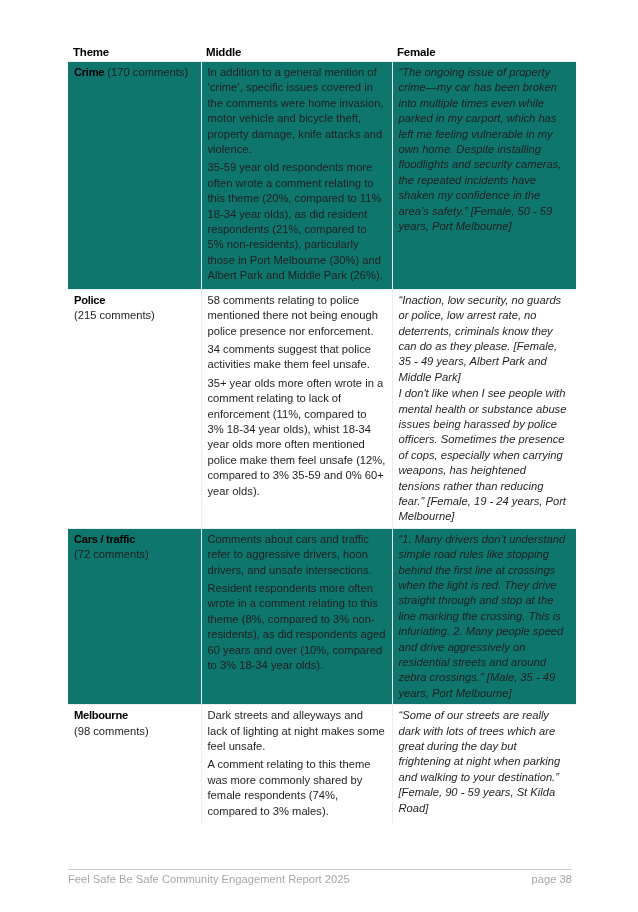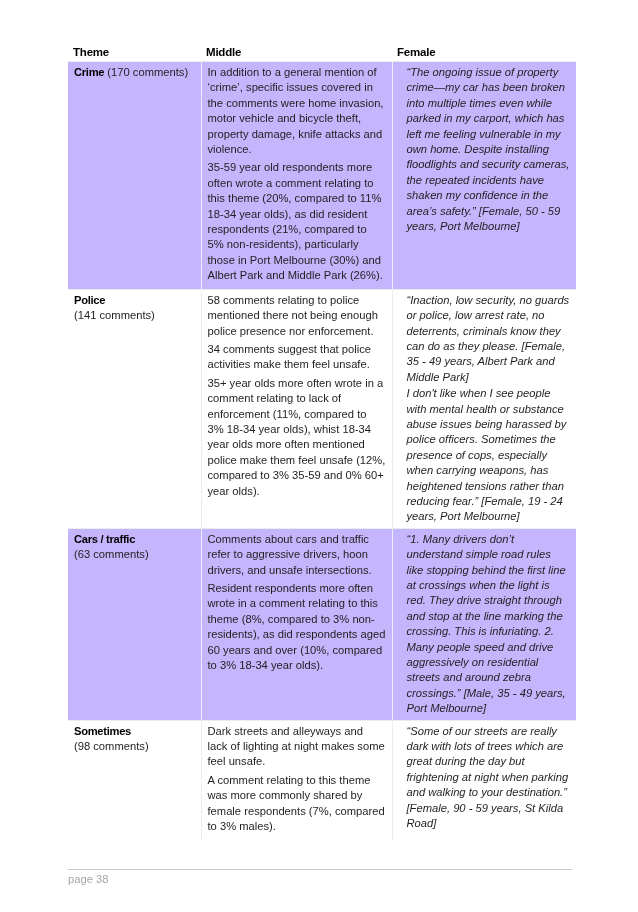--- a/index.html
+++ b/index.html
@@ -6,28 +6,28 @@
   body { width: 638px; height: 912px; position: relative; overflow: hidden;
          font-family: "Liberation Sans", "DejaVu Sans", sans-serif; color: #1f1f1f; }
   .page { position: absolute; left: 68px; top: 42px; width: 508px; }
   table.themes { border-collapse: collapse; width: 508px; table-layout: fixed; }
   table.themes col.c1 { width: 133px; }
   table.themes col.c2 { width: 191px; }
   table.themes col.c3 { width: 184px; }
   th { text-align: left; font-weight: bold; font-size: 11.5px; color: #000; padding: 4px 5px 3px 5px;
        letter-spacing: -0.2px; margin-top: 16px; }
   td { vertical-align: top; font-size: 11.2px; line-height: 15.4px; padding: 3px 6px 2px 6px; }
-  tr.shaded td { background: #c4b5fd; }
+  tr.shaded td { background: #0f766e; }
   tr.row td { border-top: 1px solid #e6eef0; }
   td.theme { padding-left: 6px; }
   td.summary, td.quotes { border-left: 1px solid #e9eff0; }
   .theme-name { font-weight: bold; color: #000; letter-spacing: -0.3px; }
   .theme-count { color: #1f1f1f; }
   .para { margin: 0 0 3px 0; }
-  .quote { font-style: italic; margin: 0 0 1px 8px; }
+  .quote { font-style: italic; margin: 0 0 1px 0; }
   .footer { position: absolute; left: 68px; top: 869px; width: 504px; border-top: 1.5px solid #c9c9c9;
             padding-top: 3px; font-size: 11.2px; color: #a6a6a6; display: flex; justify-content: space-between; }
 </style>
 </head>
 <body>
 
 <div class="page">
   <table class="themes">
     <colgroup>
         <col class="c1">
@@ -53,59 +53,60 @@
           <p class="para">35-59 year old respondents more often wrote a comment relating to this theme (20%, compared to 11% 18-34 year olds), as did resident respondents (21%, compared to 5% non-residents), particularly those in Port Melbourne (30%) and  Albert Park and Middle Park (26%).</p>
         </td>
         <td class="quotes">
           <p class="quote">“The ongoing issue of property crime—my car has been broken into multiple times even while parked in my carport, which has left me feeling vulnerable in my own home. Despite installing floodlights and security cameras, the repeated incidents have shaken my confidence in the area’s safety.” [Female, 50 - 59 years, Port Melbourne]</p>
         </td>
       </tr>
 
       <tr class="row">
         <td class="theme">
           <div class="theme-name">Police</div>
-          <div class="theme-count">(141 comments)</div>
+          <div class="theme-count">(215 comments)</div>
         </td>
         <td class="summary">
           <p class="para">58 comments relating to police mentioned there not being enough police presence nor enforcement.</p>
           <p class="para">34 comments suggest that police activities make them feel unsafe.</p>
           <p class="para">35+ year olds more often wrote in a comment relating to lack of enforcement (11%, compared to 3% 18-34 year olds), whist 18-34 year olds more often mentioned police make them feel unsafe (12%, compared to 3% 35-59 and 0% 60+ year olds).</p>
         </td>
         <td class="quotes">
           <p class="quote">“Inaction, low security, no guards or police, low arrest rate, no deterrents, criminals know they can do as they please. [Female, 35 - 49 years, Albert Park and Middle Park]</p>
           <p class="quote">I don't like when I see people with mental health or substance abuse issues being harassed by police officers. Sometimes the presence of cops, especially when carrying weapons, has heightened tensions rather than reducing fear.” [Female, 19 - 24 years, Port Melbourne]</p>
         </td>
       </tr>
 
       <tr class="row shaded">
         <td class="theme">
           <div class="theme-name">Cars / traffic</div>
-          <div class="theme-count">(63 comments)</div>
+          <div class="theme-count">(72 comments)</div>
         </td>
         <td class="summary">
           <p class="para">Comments about cars and traffic refer to aggressive drivers, hoon drivers, and unsafe intersections.</p>
           <p class="para">Resident respondents more often wrote in a comment relating to this theme (8%, compared to 3% non-residents), as did respondents aged 60 years and over (10%, compared to 3% 18-34 year olds).</p>
         </td>
         <td class="quotes">
           <p class="quote">“1. Many drivers don’t understand simple road rules like stopping behind the first line at crossings when the light is red. They drive straight through and stop at the line marking the crossing. This is infuriating. 2. Many people speed and drive aggressively on residential streets and around zebra crossings.” [Male, 35 - 49 years, Port Melbourne]</p>
         </td>
       </tr>
 
       <tr class="row">
         <td class="theme">
-          <div class="theme-name">Sometimes</div>
+          <div class="theme-name">Melbourne</div>
           <div class="theme-count">(98 comments)</div>
         </td>
         <td class="summary">
           <p class="para">Dark streets and alleyways and lack of lighting at night makes some feel unsafe.</p>
-          <p class="para">A comment relating to this theme was more commonly shared by female respondents (7%, compared to 3% males).</p>
+          <p class="para">A comment relating to this theme was more commonly shared by female respondents (74%, compared to 3% males).</p>
         </td>
         <td class="quotes">
           <p class="quote">“Some of our streets are really dark with lots of trees which are great during the day but frightening at night when parking and walking to your destination.” [Female, 90 - 59 years, St Kilda Road]</p>
         </td>
       </tr>
     </tbody>
   </table>
 </div>
 
 <div class="footer">
+  <span>Feel Safe Be Safe Community Engagement Report 2025</span>
   <span>page 38</span>
 </div>
 
 </body></html>

